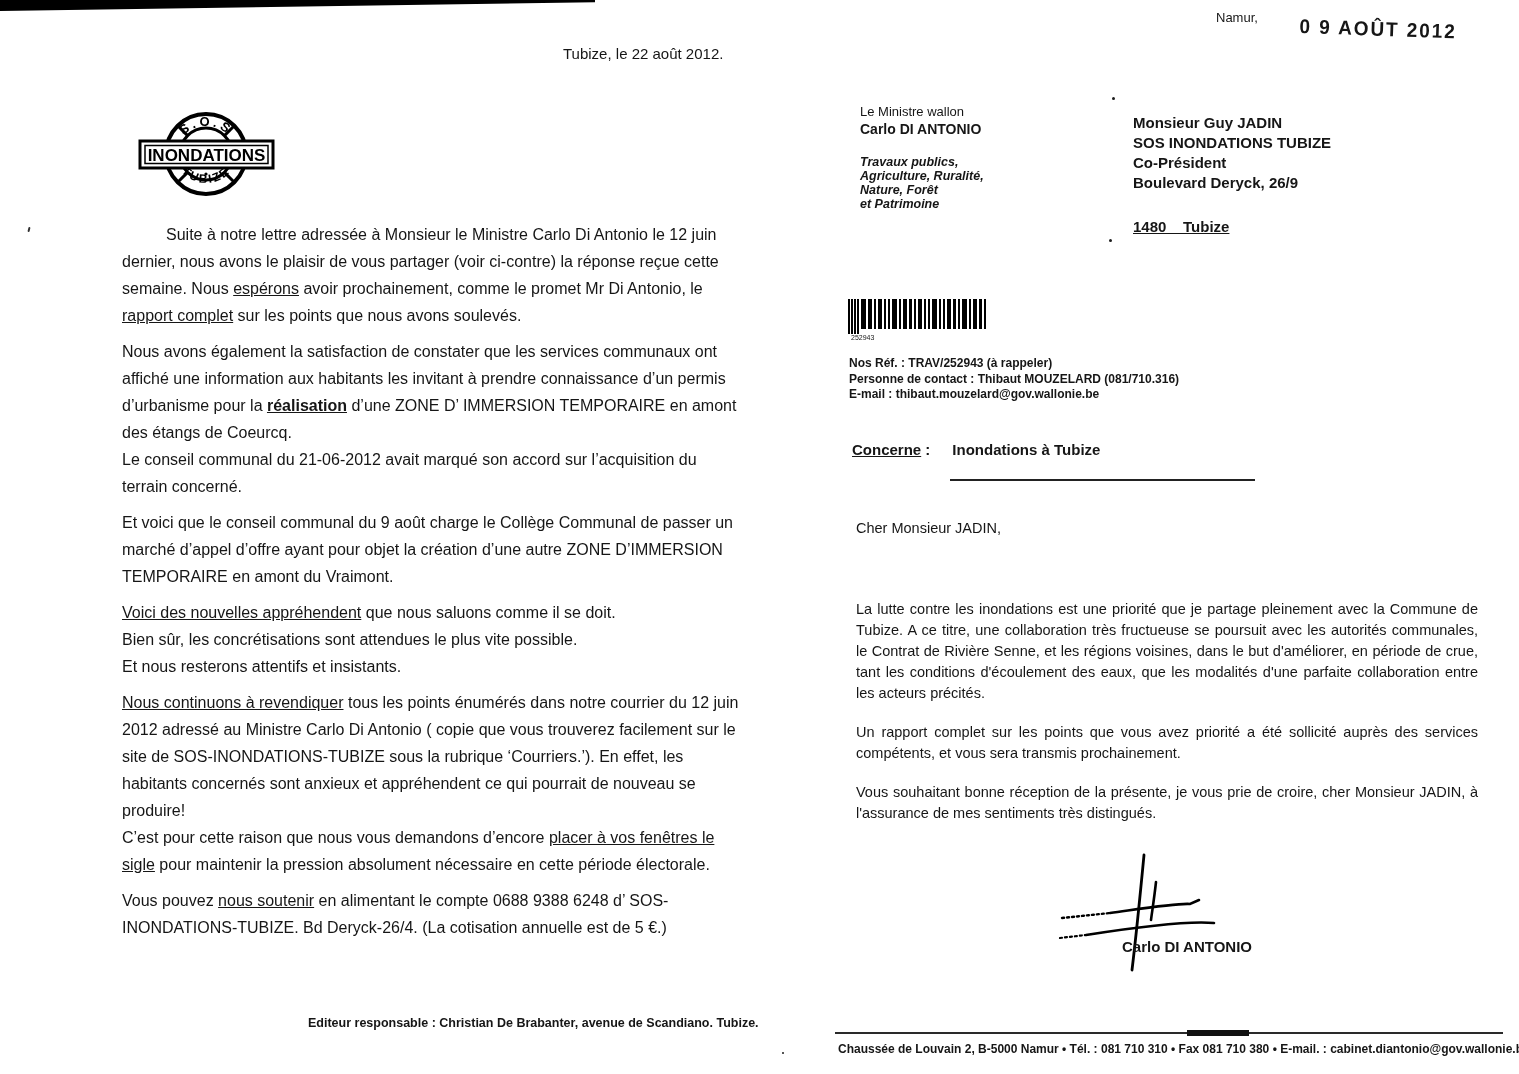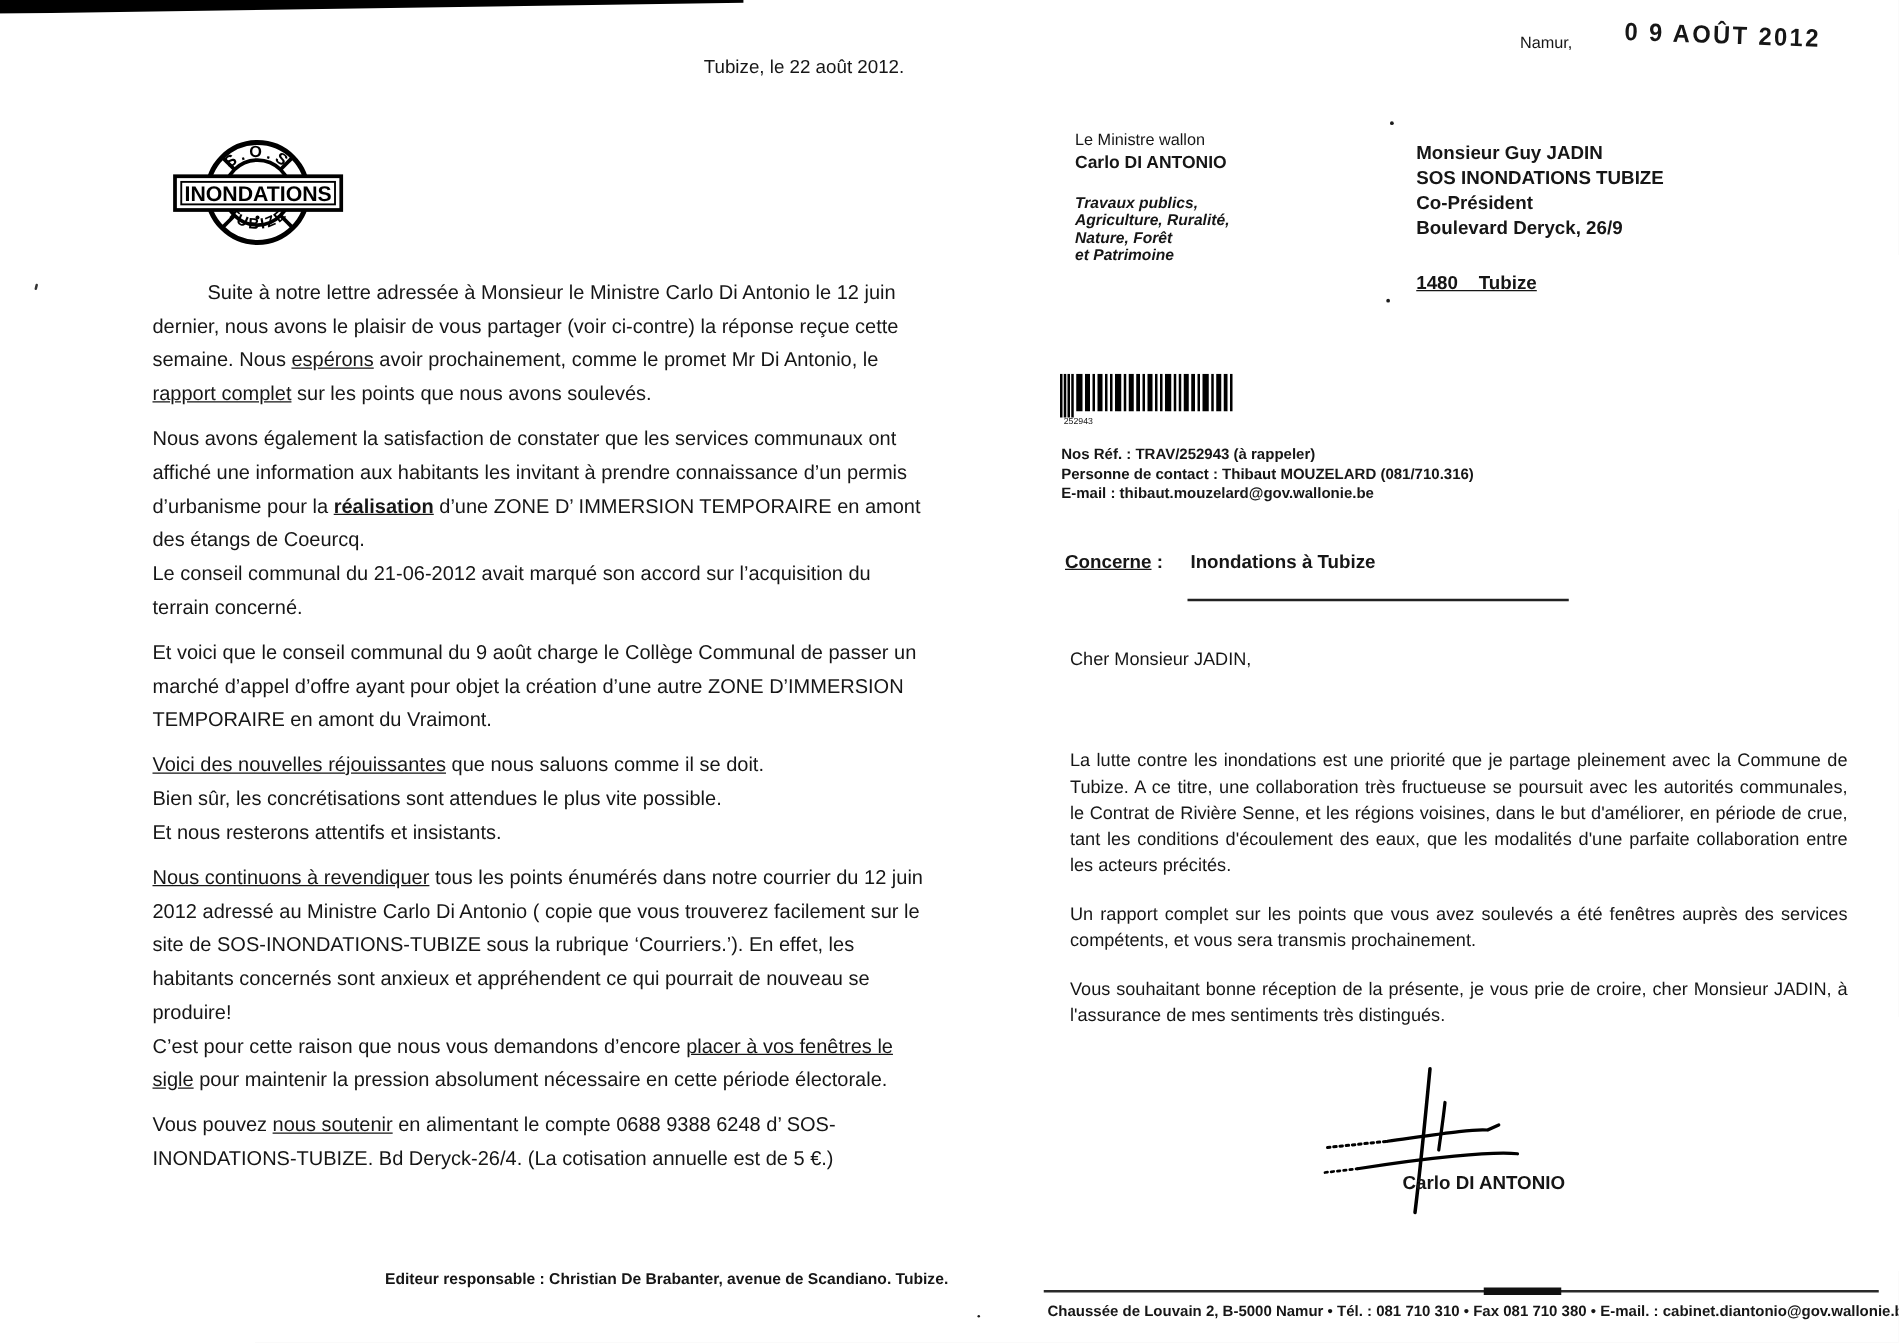--- a/index.html
+++ b/index.html
@@ -23,21 +23,21 @@
   
   .l-date{left:563px;top:45px;font-size:15px;}
   .sos-logo{left:138px;top:102px;}
   .l-body{left:122px;top:221px;width:624px;font-size:16px;line-height:27px;}
   .l-footer{left:308px;top:1016px;font-size:12.5px;font-weight:600;}
 
   
   .gov-logo{left:884px;top:2px;width:126px;text-align:center;}
   .gov-rule{width:122px;height:3px;background:#000;margin:1px auto 2px auto;}
   .gov-caption{font-size:12.5px;font-weight:600;}
-  .r-city{left:1216px;top:26px;font-size:13px;}
+  .r-city{left:1216px;top:10px;font-size:13px;}
   .r-stamp{left:1300px;top:15px;font-size:20px;font-weight:bold;letter-spacing:2px;
            transform:rotate(2deg) scaleX(.95);transform-origin:left top;white-space:pre;}
   .minister{left:860px;top:104px;width:146px;text-align:left;}
   .minister .t1{font-size:13px;margin-bottom:2px;}
   .minister .t2{font-size:14px;font-weight:bold;margin-bottom:18px;}
   .minister .pf{font-size:12.5px;font-style:italic;line-height:14px;font-weight:600;}
   .recipient{left:1133px;top:113px;font-size:15px;font-weight:600;line-height:20px;}
   .postal{left:1133px;top:218px;font-size:15px;font-weight:bold;text-decoration:underline;white-space:pre;}
   .barcode{left:848px;top:299px;}
   .barcode-num{left:851px;top:334px;font-size:7px;letter-spacing:0;}
@@ -87,21 +87,21 @@
       <rect x="7" y="43.5" width="123" height="18" fill="none" stroke="#000" stroke-width="1.5"></rect>
       <text x="68.5" y="59" text-anchor="middle" font-size="17" font-weight="bold" fill="#000" font-family="Liberation Sans, sans-serif">INONDATIONS</text>
       <circle cx="68" cy="72" r="1.6" fill="#000"></circle>
     </svg>
   </div>
 
   <div class="abs l-body">
       <p class="para indent"><span>Suite à notre lettre adressée à Monsieur le Ministre Carlo Di Antonio le 12 juin dernier, nous avons le plaisir de vous partager (voir ci-contre) la réponse reçue cette semaine. Nous </span><span class="u">espérons</span><span> avoir prochainement, comme le promet Mr Di Antonio, le </span><span class="u">rapport complet</span><span> sur les points que nous avons soulevés.</span></p>
       <p class="para"><span>Nous avons également la satisfaction de constater que les services communaux ont affiché une information aux habitants les invitant à prendre connaissance d’un permis d’urbanisme pour la </span><span class="u b">réalisation</span><span> d’une ZONE D’ IMMERSION TEMPORAIRE en amont des étangs de Coeurcq.</span><br><span>Le conseil communal du 21-06-2012 avait marqué son accord sur l’acquisition du terrain concerné.</span></p>
       <p class="para"><span>Et voici que le conseil communal du 9 août charge le Collège Communal de passer un marché d’appel d’offre ayant pour objet la création d’une autre ZONE D’IMMERSION TEMPORAIRE en amont du Vraimont.</span></p>
-      <p class="para"><span class="u">Voici des nouvelles réjouissantes</span><span> que nous saluons comme il se doit.</span><br><span>Bien sûr, les concrétisations sont attendues le plus vite possible.</span><br><span>Et nous resterons attentifs et insistants.</span></p>
+      <p class="para"><span class="u">Voici des nouvelles appréhendent</span><span> que nous saluons comme il se doit.</span><br><span>Bien sûr, les concrétisations sont attendues le plus vite possible.</span><br><span>Et nous resterons attentifs et insistants.</span></p>
       <p class="para"><span class="u">Nous continuons à revendiquer</span><span> tous les points énumérés dans notre courrier du 12 juin 2012 adressé au Ministre Carlo Di Antonio  ( copie que vous trouverez facilement sur le site de SOS-INONDATIONS-TUBIZE sous la rubrique ‘Courriers.’). En effet, les habitants concernés sont anxieux et appréhendent ce qui pourrait de nouveau se produire!</span><br><span>C’est pour cette raison que nous vous demandons d’encore </span><span class="u">placer à vos fenêtres le sigle</span><span> pour maintenir la pression absolument nécessaire en cette période électorale.</span></p>
       <p class="para"><span>Vous pouvez </span><span class="u">nous soutenir</span><span> en alimentant le compte 0688 9388 6248 d’ SOS-INONDATIONS-TUBIZE.   Bd Deryck-26/4. (La cotisation annuelle est de 5 €.)</span></p>
     </div>
 
   <div class="abs l-footer">Editeur responsable : Christian De Brabanter, avenue de Scandiano. Tubize.</div>
 
 
   <div class="abs r-city">Namur,</div>
   <div class="abs r-stamp">0 9 AOÛT 2012</div>
 
@@ -165,21 +165,21 @@
 
   <div class="abs concerne">
     <span class="u">Concerne</span><span> :</span><span class="val">Inondations à Tubize</span>
   </div>
   <div class="abs concerne-rule"></div>
 
   <div class="abs r-body">
     <p class="salutation">Cher Monsieur JADIN,</p>
     <div>
         <p class="para"><span>La lutte contre les inondations est une priorité que je partage pleinement avec la Commune de Tubize. A ce titre, une collaboration très fructueuse se poursuit avec les autorités communales, le Contrat de Rivière Senne, et les régions voisines, dans le but d'améliorer, en période de crue, tant les conditions d'écoulement des eaux, que les modalités d'une parfaite collaboration entre les acteurs précités.</span></p>
-        <p class="para"><span>Un rapport complet sur les points que vous avez soulevés a été fenêtres auprès des services compétents, et vous sera transmis prochainement.</span></p>
+        <p class="para"><span>Un rapport complet sur les points que vous avez priorité a été sollicité auprès des services compétents, et vous sera transmis prochainement.</span></p>
         <p class="para"><span>Vous souhaitant bonne réception de la présente, je vous prie de croire, cher Monsieur JADIN, à l'assurance de mes sentiments très distingués.</span></p>
       </div>
   </div>
 
   <div class="abs signature">
     <svg width="190" height="122" viewBox="0 0 190 122" aria-hidden="true">
       <path d="M4 66 L 52 61" fill="none" stroke="#000" stroke-width="2.4" stroke-dasharray="2 3" stroke-linecap="round"></path>
       <path d="M52 61 C 95 55 120 51 132 52 L 141 48" fill="none" stroke="#000" stroke-width="2.6" stroke-linecap="round"></path>
       <path d="M2 86 L 28 83" fill="none" stroke="#000" stroke-width="2.2" stroke-dasharray="2 3" stroke-linecap="round"></path>
       <path d="M28 83 C 85 74 135 69 156 71" fill="none" stroke="#000" stroke-width="2.6" stroke-linecap="round"></path>

